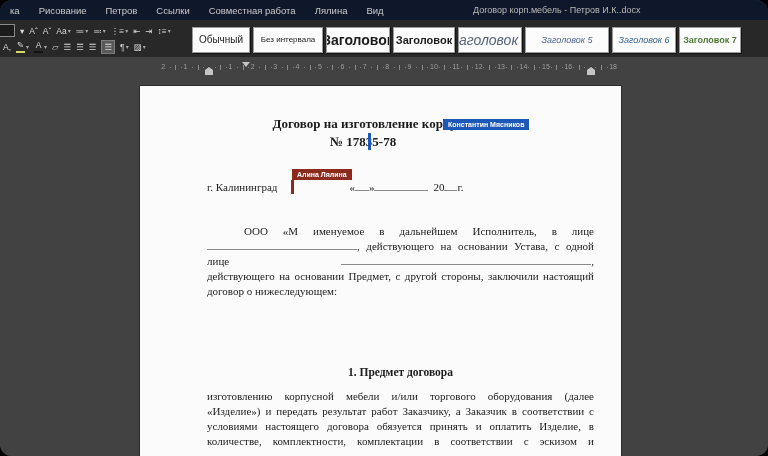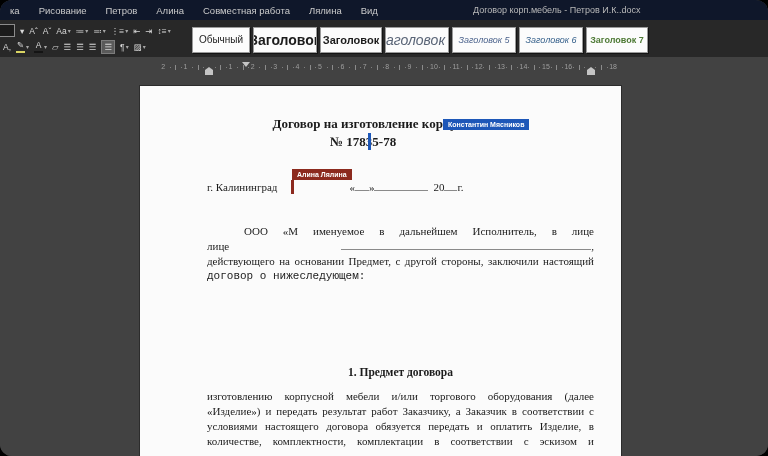--- a/index.html
+++ b/index.html
@@ -50,37 +50,37 @@
         box-shadow:0 0 0 1px #2c2c2c;color:#1b1b1b;font-family:"Liberation Serif",serif;}
   .textcol{position:absolute;left:67px;top:0;width:387px;}
   .t1{position:absolute;top:30px;left:0;width:100%;text-align:center;font-weight:bold;font-size:13px;line-height:16px;}
   .t2{position:absolute;top:48px;left:123px;font-weight:bold;font-size:13px;line-height:16px;}
   .dateline{position:absolute;top:95px;left:0;width:100%;font-size:11px;}
   .para1{position:absolute;top:138px;left:0;width:100%;}
   .heading{position:absolute;top:280px;left:0;width:100%;text-align:center;font-weight:bold;font-size:11.5px;}
   .para2{position:absolute;top:303px;left:0;width:100%;}
   .jline{font-size:11px;line-height:15px;text-align:justify;text-align-last:justify;}
   .jline.ind{text-indent:37px;}
-  .jline.last{text-align-last:left;font-family:Liberation Mono, monospace;}
+  .jline.last{text-align-last:left;}
   .blank{display:inline-block;border-bottom:1px solid #8a8a8a;height:10px;}
   .hsp{display:inline-block;height:1px;}
   .badge{position:absolute;color:#fff;font-family:"Liberation Sans",sans-serif;font-size:7px;font-weight:bold;
          line-height:11px;padding:0 5px;white-space:nowrap;z-index:5;}
   .ucaret{position:absolute;width:2.5px;z-index:4;}
 </style>
 </head>
 <body>
 
 <div class="win">
   <div class="topbar">
     <div class="menu-bar">
         <span class="menu-item">ка</span>
         <span class="menu-item">Рисование</span>
         <span class="menu-item">Петров</span>
-        <span class="menu-item">Алина</span>
+        <span class="menu-item">Ссылки</span>
         <span class="menu-item">Совместная работа</span>
         <span class="menu-item">Лялина</span>
         <span class="menu-item">Вид</span>
       </div>
     <div class="doc-title">Договор корп.мебель - Петров И.К..docx</div>
   </div>
 
   <div class="toolbar">
     <div class="icon-cluster">
       <div class="icons-row">
@@ -201,30 +201,33 @@
               <span>▨</span>
             </span>
             <b class="dd">▾</b>
           </span>
         </div>
     </div>
     <div class="gallery">
         <div class="style-box" style="width: 58px;">
           <span class="s-normal">Обычный</span>
         </div>
+        <div class="style-box" style="width: 70px;">
+          <span class="s-nospace">Без интервала</span>
+        </div>
         <div class="style-box" style="width: 64px;">
           <span class="s-h1">Заголовок</span>
         </div>
         <div class="style-box" style="width: 62px;">
           <span class="s-h2">Заголовок</span>
         </div>
         <div class="style-box" style="width: 64px;">
           <span class="s-h4">Заголовок 4</span>
         </div>
-        <div class="style-box" style="width: 64px;">
+        <div class="style-box" style="width: 84px;">
           <span class="s-h5">Заголовок 5</span>
         </div>
         <div class="style-box" style="width: 64px;">
           <span class="s-h6">Заголовок 6</span>
         </div>
         <div class="style-box" style="width: 62px;">
           <span class="s-h7">Заголовок 7</span>
         </div>
       </div>
   </div>
@@ -315,29 +318,30 @@
         <i class="rdot" style="left: 606.6px;"></i>
       </div>
 
     <div class="page">
       <div class="textcol">
         <div class="t1">Договор на изготовление корпусной мебели</div>
         <div class="t2">№ 17835-78</div>
         <div class="dateline">г. Калининград<span class="hsp" style="width: 72px;"></span>«<span class="blank" style="width: 14px;"></span>»<span class="blank" style="width: 54px;"></span><span class="hsp" style="width: 5px;"></span>20<span class="blank" style="width: 13px;"></span>г.</div>
         <div class="para1">
             <div class="jline ind">ООО «М именуемое в дальнейшем Исполнитель, в лице</div>
+            <div class="jline"><span class="blank" style="width: 150px;"></span>, действующего на основании Устава, с одной</div>
             <div class="jline">лице <span class="blank" style="width: 250px;"></span>,</div>
             <div class="jline">действующего на основании Предмет, с другой стороны, заключили настоящий</div>
             <div class="jline last">договор о нижеследующем:</div>
           </div>
         <div class="heading">1. Предмет договора</div>
         <div class="para2">
             <div class="jline">изготовлению корпусной мебели и/или торгового оборудования (далее</div>
             <div class="jline">«Изделие») и передать результат работ Заказчику, а Заказчик в соответствии с</div>
-            <div class="jline">условиями настоящего договора обязуется передать и оплатить Изделие, в</div>
+            <div class="jline">условиями настоящего договора обязуется принять и оплатить Изделие, в</div>
             <div class="jline">количестве, комплектности, комплектации в соответствии с эскизом и</div>
           </div>
       </div>
     <div class="badge" style="background: rgb(29, 87, 184); left: 303px; top: 33px;">Константин Мясников</div>
         <div class="ucaret" style="background: rgb(29, 87, 184); left: 228px; top: 47px; height: 17px;"></div>
         <div class="badge" style="background: rgb(140, 42, 30); left: 152px; top: 83px;">Алина Лялина</div>
         <div class="ucaret" style="background: rgb(140, 42, 30); left: 151px; top: 94px; height: 14px;"></div>
       </div>
   </div>
 </div>

